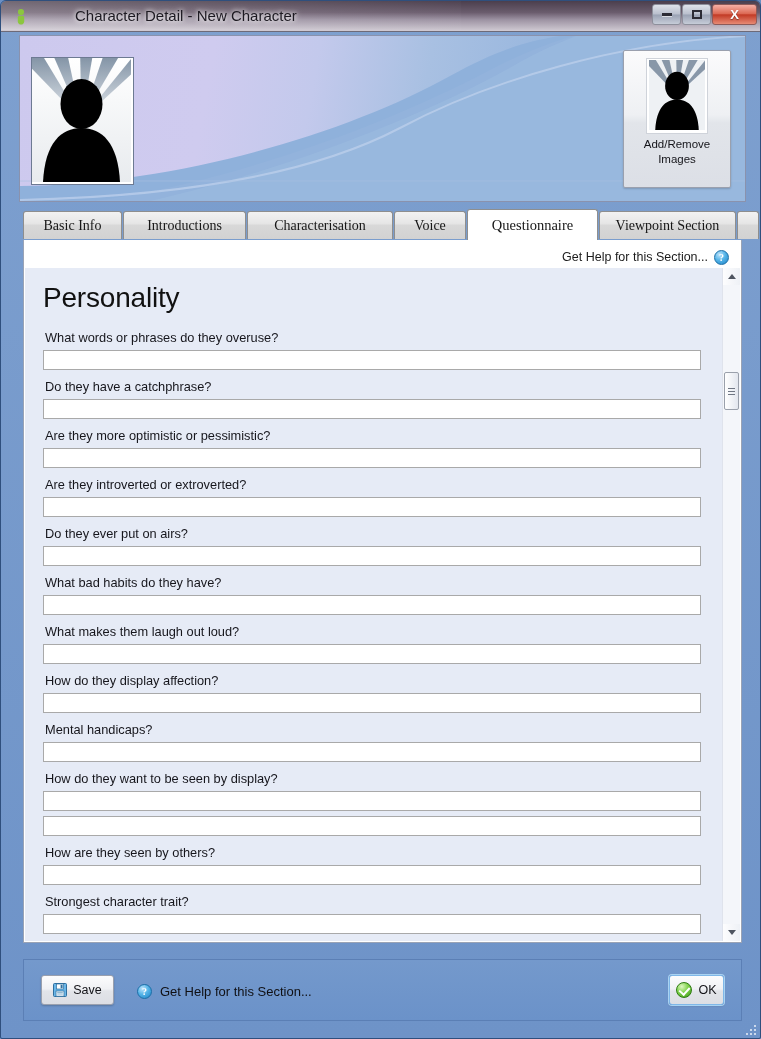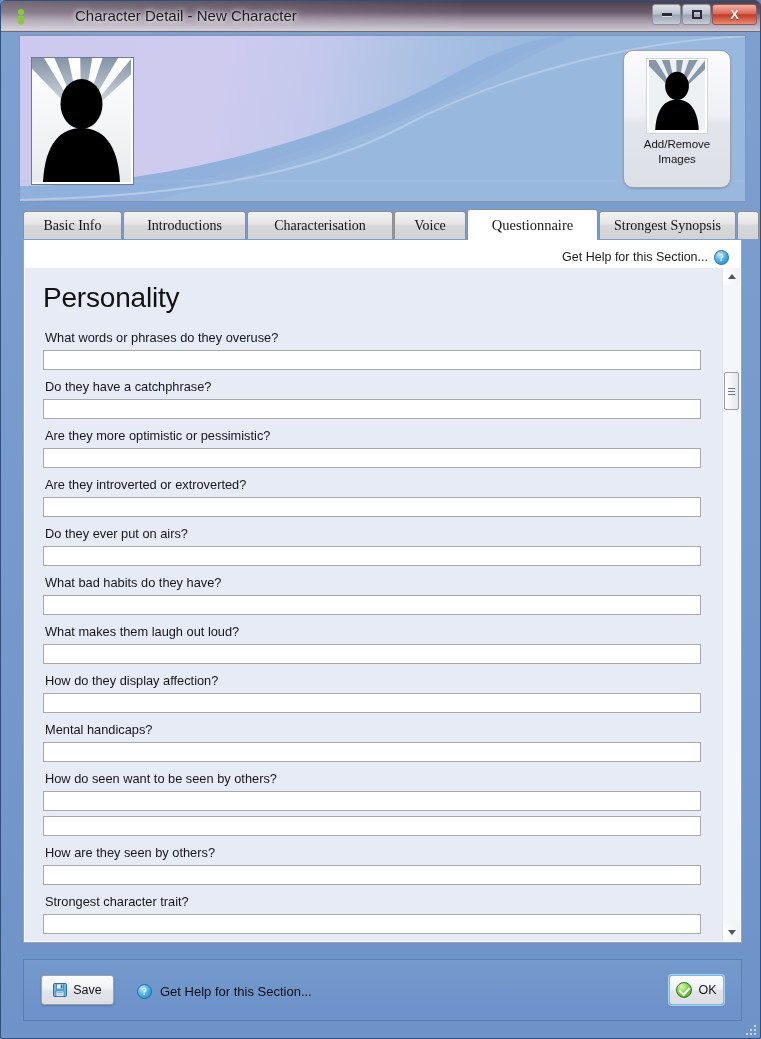--- a/index.html
+++ b/index.html
@@ -67,21 +67,21 @@
     overflow:hidden;
   }
   .swoosh{position:absolute;left:0;top:0;width:727px;height:167px;}
   .portrait{
     position:absolute;left:11px;top:21px;width:101px;height:126px;
     border:1px solid #6d7a92;background:#fff;overflow:hidden;
   }
   .addremove{
     position:absolute;right:14px;top:14px;width:108px;height:138px;
     box-sizing:border-box;
-    border:1px solid #9aa0ae;border-radius:10px;
+    border:1px solid #9aa0ae;border-radius:2px;
     background:linear-gradient(180deg,#fbfbfc 0%,#eef0f3 47%,#e2e5ea 53%,#dcdfe6 100%);
     box-shadow:0 1px 2px rgba(0,0,0,.18);
     text-align:center;
   }
   .addremove .thumb{
     width:58px;height:72px;margin:8px auto 4px auto;
     border:1px solid #ffffff;background:#fff;overflow:hidden;
     box-shadow:0 0 0 1px #cfd3da;
   }
   .addremove .lbl{
@@ -293,21 +293,21 @@
       <div class="lbl">Images</div>
     </div>
   </div>
 
   <div class="tabstrip">
     <div class="tab" style="left:0px;width:99px;">Basic Info</div>
     <div class="tab" style="left:100px;width:123px;">Introductions</div>
     <div class="tab" style="left:224px;width:146px;">Characterisation</div>
     <div class="tab" style="left:371px;width:72px;">Voice</div>
     <div class="tab active" style="left:444px;width:131px;">Questionnaire</div>
-    <div class="tab" style="left:576px;width:137px;">Strongest Synopsis</div>
+    <div class="tab" style="left:576px;width:137px;">Viewpoint Section</div>
     <div class="tab" style="left:714px;width:22px;"></div>
   </div>
 
   <div class="content">
 
     <div class="helpline-top">
       <span class="t">Get Help for this Section...</span>
       <span class="qmark">?</span>
     </div>
 
@@ -345,21 +345,21 @@
             </div>
             <div class="qrow">
               <div class="qlabel">How do they display affection?</div>
               <input type="text" class="qinput" style="">
             </div>
             <div class="qrow">
               <div class="qlabel">Mental handicaps?</div>
               <input type="text" class="qinput" style="">
             </div>
             <div class="qrow">
-              <div class="qlabel">How do seen want to be seen by others?</div>
+              <div class="qlabel">How do they want to be seen by display?</div>
               <input type="text" class="qinput" style="">
             </div>
             <div class="qrow">
               <input type="text" class="qinput" style="">
             </div>
             <div class="qrow">
               <div class="qlabel">How are they seen by others?</div>
               <input type="text" class="qinput" style="">
             </div>
             <div class="qrow">

